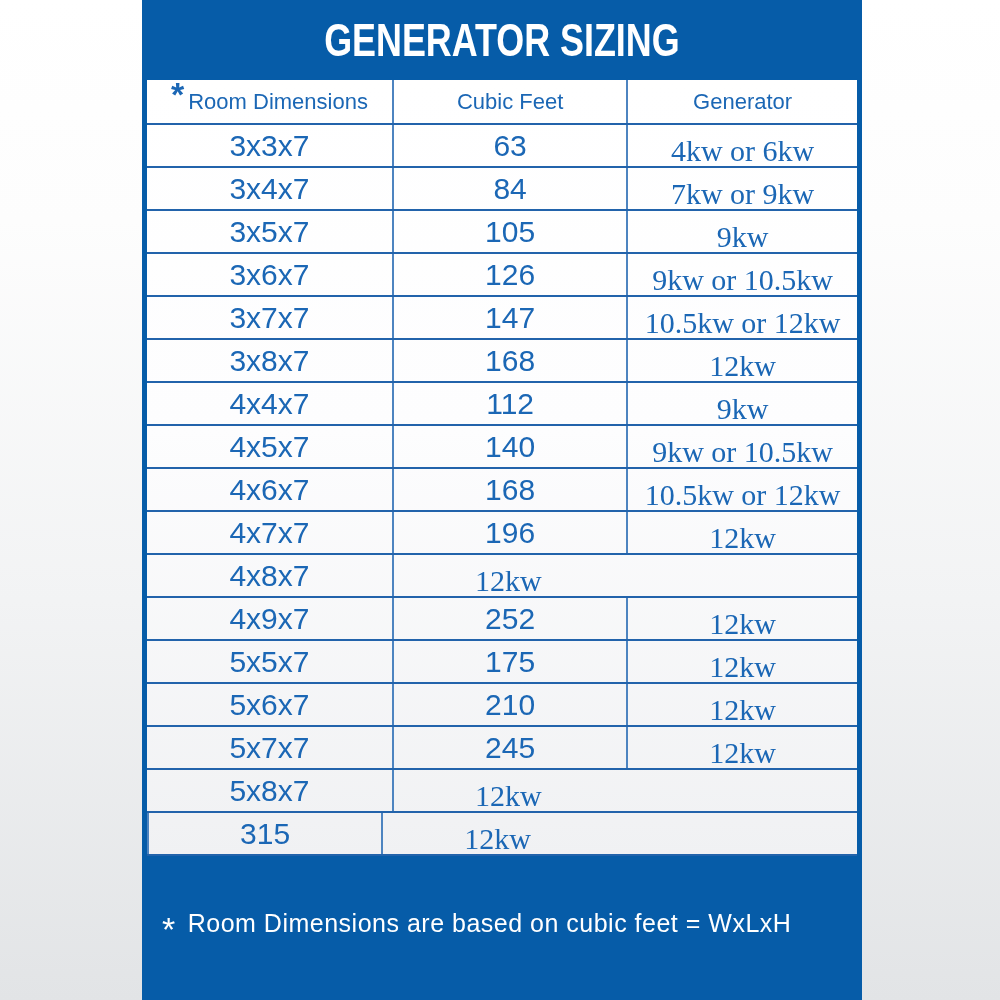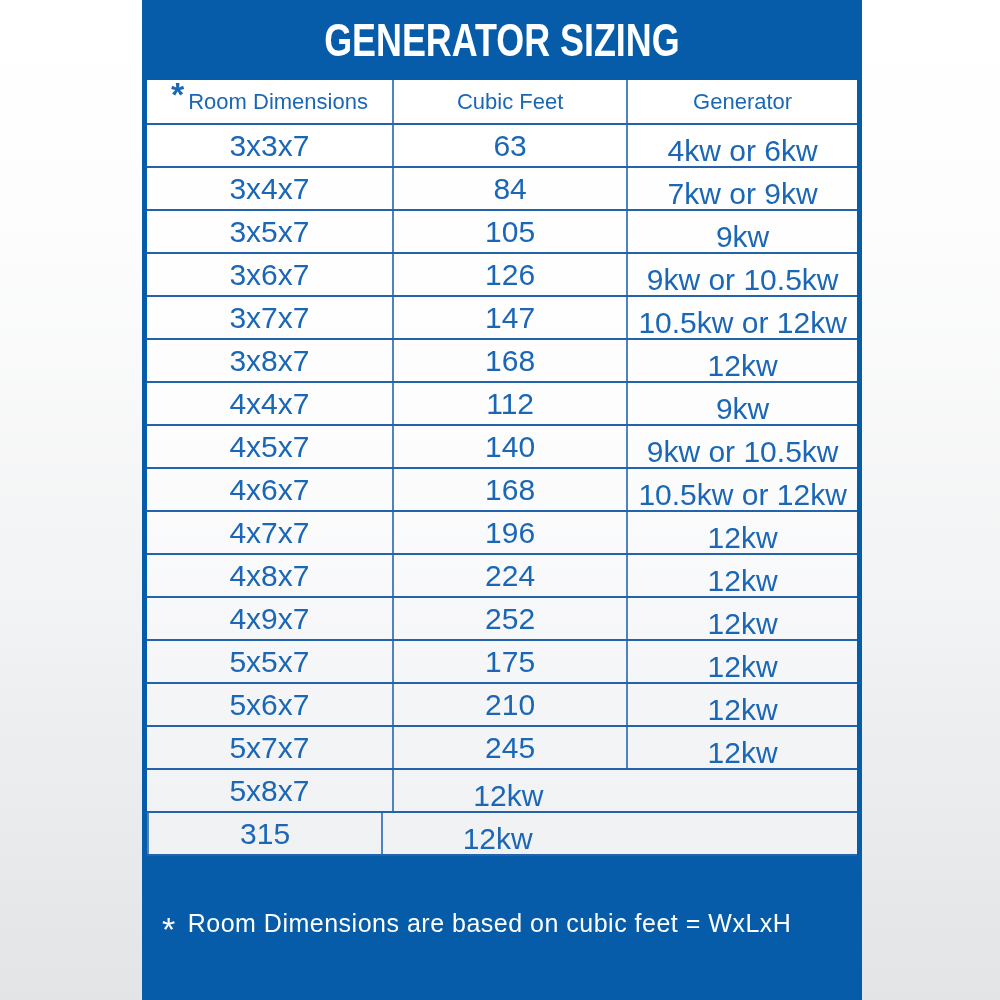--- a/index.html
+++ b/index.html
@@ -68,20 +68,21 @@
   .th .hdr-ast {
     font-size: 34px;
     font-weight: bold;
     position: relative;
     top: -7px;
     margin-right: 4px;
   }
   .td.col3 span {
     position: relative;
     top: 5px;
+    font-family: Liberation Serif, serif;
   }
   
   .footer-band {
     flex: 1 1 auto;
     display: flex;
     align-items: center;
     padding-left: 20px;
     padding-bottom: 10px;
   }
   .footer-band p {
@@ -241,23 +242,20 @@
             </div>
     <div class="td col3">
               <span>12kw</span>
             </div>
   </div>
 
   <div class="tr">
     <div class="td col1">
               <span>4x8x7</span>
             </div>
-    <div class="td col2">
-              <span>224</span>
-            </div>
     <div class="td col3">
               <span>12kw</span>
             </div>
   </div>
 
   <div class="tr">
     <div class="td col1">
               <span>4x9x7</span>
             </div>
     <div class="td col2">

